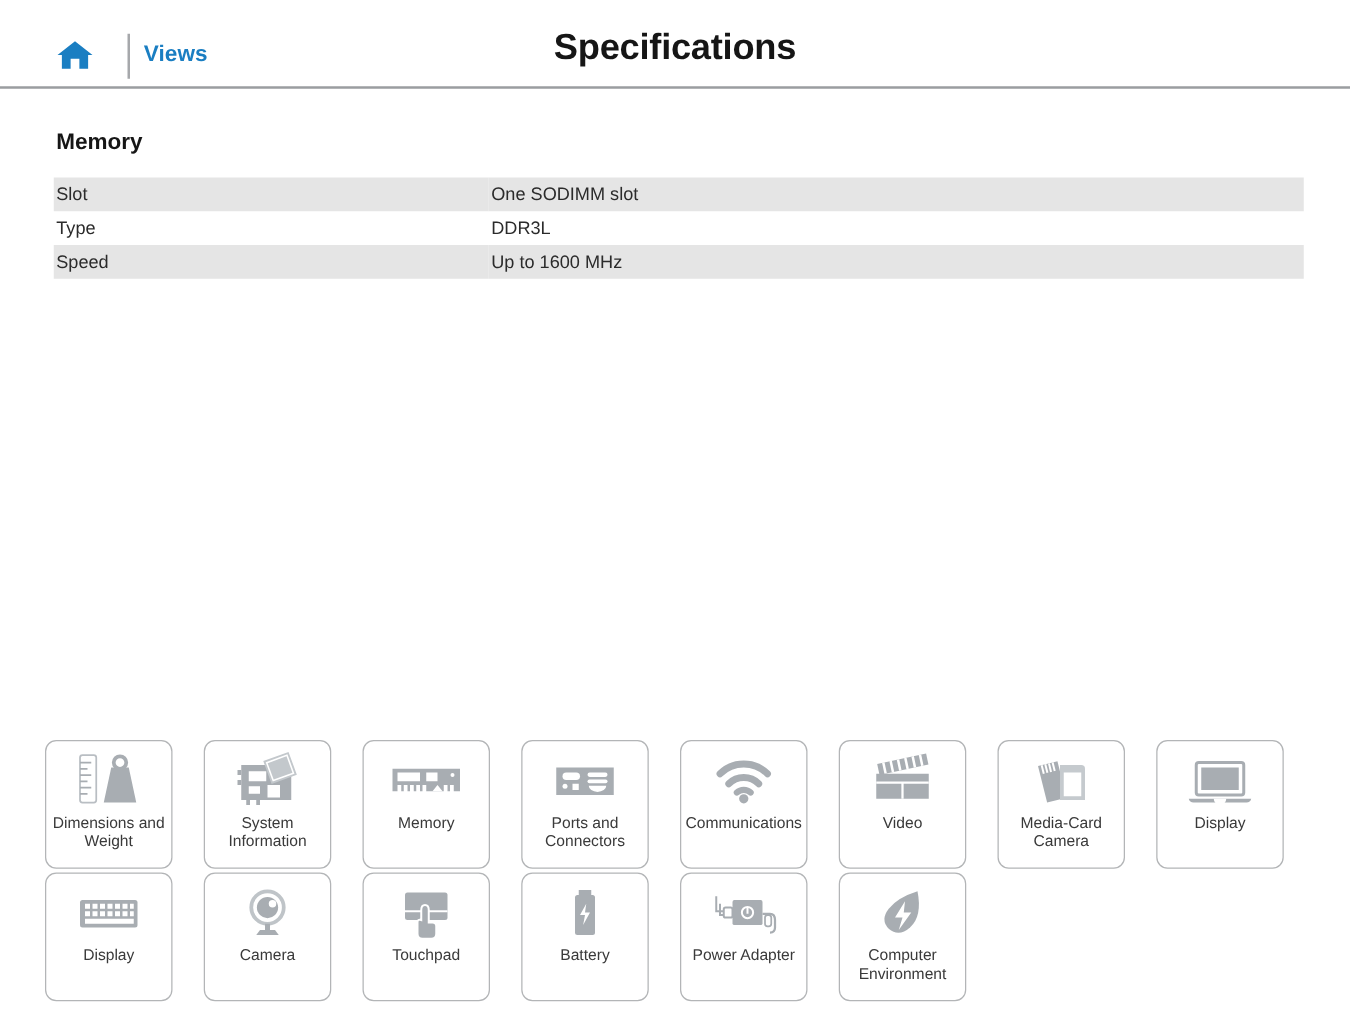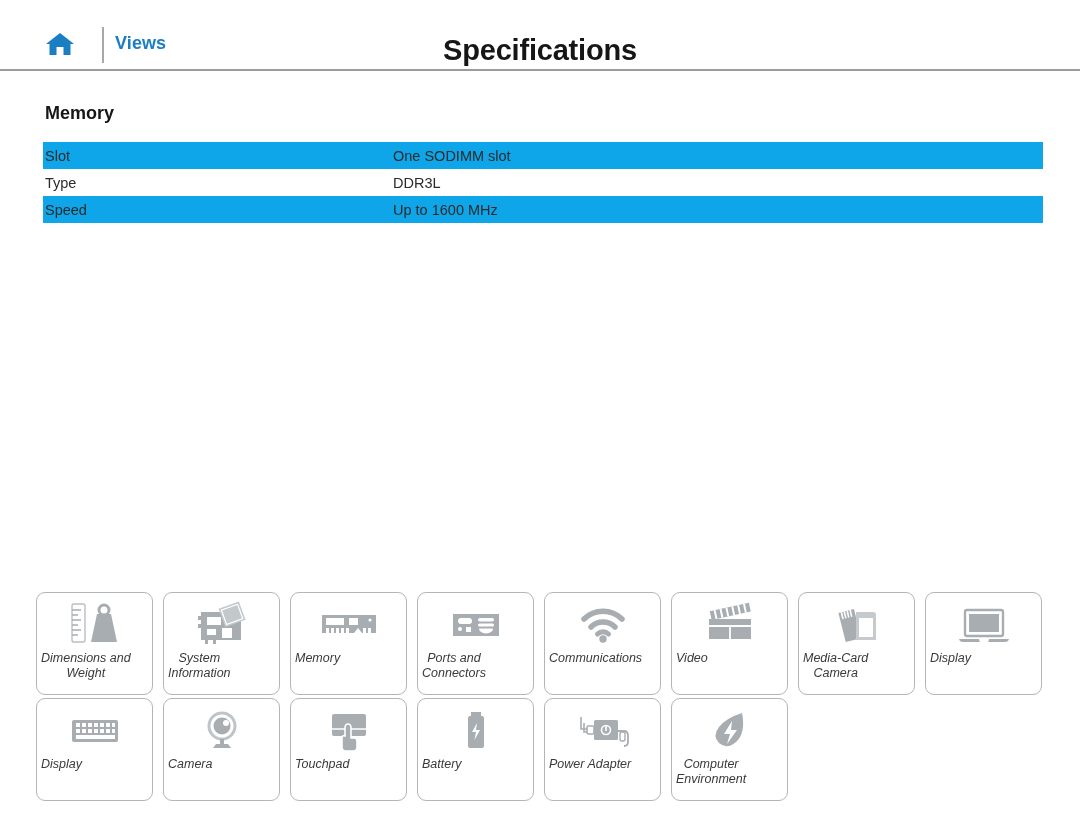--- a/index.html
+++ b/index.html
@@ -43,21 +43,21 @@
     position: absolute;
     left: 115px; top: 33px;
     font-size: 18px;
     font-weight: bold;
     color: #1a7ec2;
     letter-spacing: 0.1px;
     cursor: pointer;
   }
   #page-title {
     position: absolute;
-    left: 0; top: 34px;
+    left: 0; top: 22px;
     width: 1080px;
     text-align: center;
     font-size: 29px;
     font-weight: bold;
     color: #161616;
     letter-spacing: -0.2px;
   }
 
   
   #spec-section {
@@ -69,21 +69,21 @@
     font-size: 18px;
     font-weight: bold;
     color: #161616;
     margin: 0 0 18px 2px;
   }
   #spec-table {
     width: 1000px;
     border-collapse: collapse;
   }
   #spec-table tr { height: 27px; }
-  #spec-table tr.striped { background: #0ea5e9; margin-top: 42px; }
+  #spec-table tr.striped { background: #e5e5e5; margin-top: 42px; }
   #spec-table td {
     font-size: 14.5px;
     color: #2b2b2b;
     padding: 0 0 0 2px;
     vertical-align: middle;
     font-weight: normal;
   }
   #spec-table td.k { width: 348px; }
   #spec-table td.v { width: 652px; }
 
@@ -92,31 +92,30 @@
     position: absolute;
     left: 36px; top: 592px;
     width: 1008px;
     display: grid;
     grid-template-columns: repeat(8, 117px);
     grid-auto-rows: 103px;
     column-gap: 10px;
     row-gap: 3px;
   }
   .tile {
-    width: 117px; height: 103px;
+    width: 102px; height: 103px;
     border: 1px solid #b3b5b7;
     border-radius: 9px;
     background: #ffffff;
     display: flex;
     flex-direction: column;
-    align-items: flex-start;
+    align-items: center;
     justify-content: flex-start;
     cursor: pointer;
     overflow: hidden;
-    font-style: italic;
   }
   .tile-icon {
     height: 58px;
     width: 100%;
     display: flex;
     align-items: center;
     justify-content: center;
     padding-top: 4px;
   }
   .tile-icon svg { display: block; }

